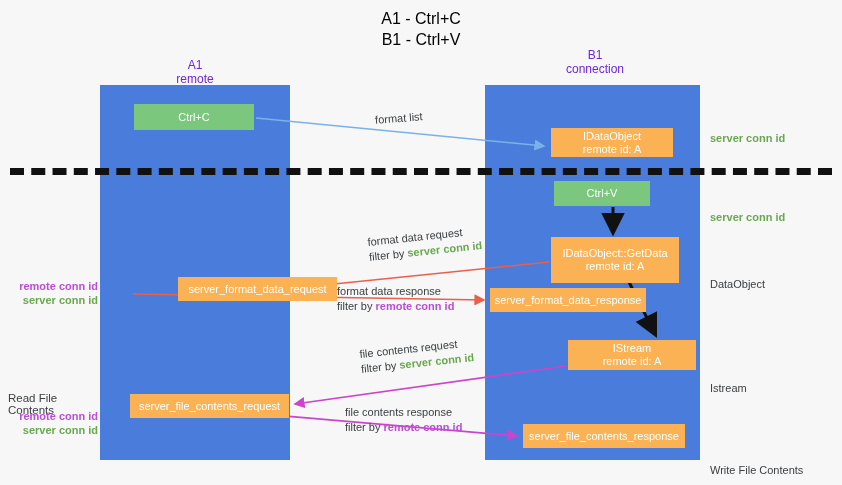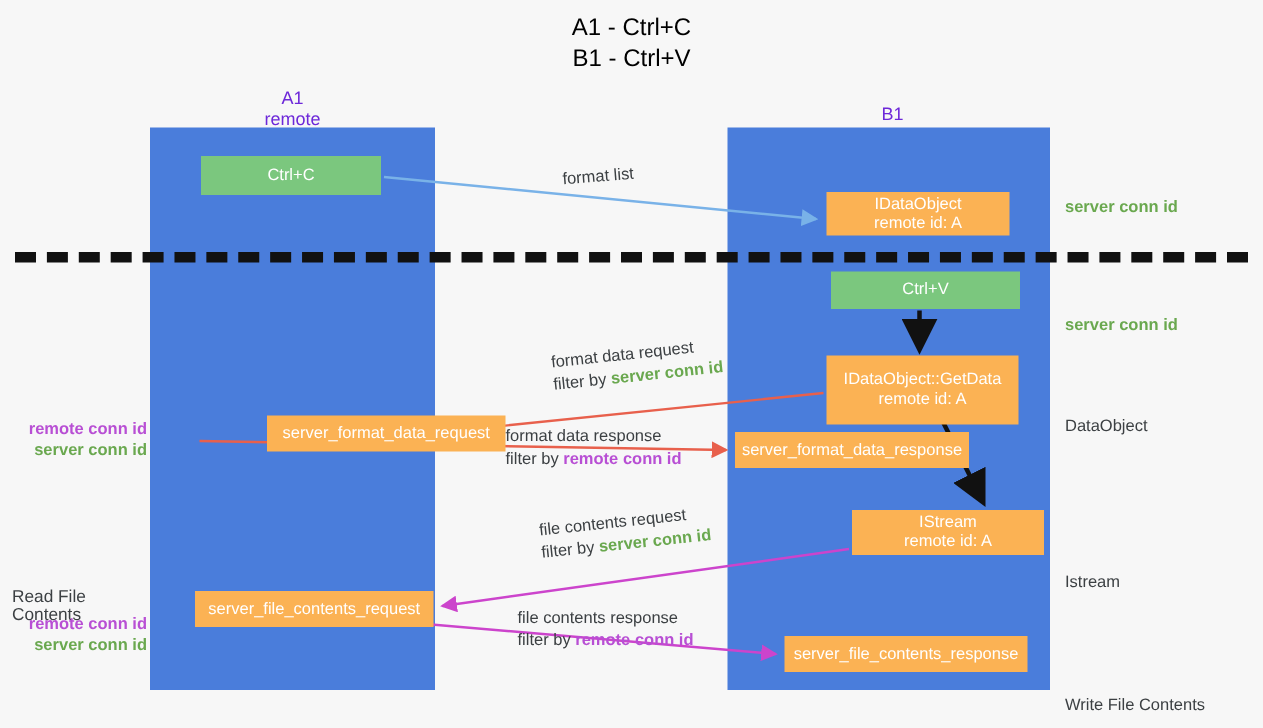--- a/index.html
+++ b/index.html
@@ -18,21 +18,21 @@
   #title{
     left:0;top:8px;width:842px;text-align:center;
     font-size:16px;line-height:21px;color:#000000;
   }
 
   
   .lane-head{
     text-align:center;font-size:12px;line-height:14px;color:#6d28d9;
   }
   #head-a1{left:120px;top:58px;width:150px;}
-  #head-b1{left:520px;top:69px;width:150px;}
+  #head-b1{left:520px;top:48px;width:150px;}
 
   
   .lane{background:#4a7ddb;}
   #lane-a1{left:100px;top:85px;width:190px;height:375px;}
   #lane-b1{left:485px;top:85px;width:215px;height:375px;}
 
   
   #divider{
     left:10px;top:168px;width:822px;height:0;
     border-top:7px dashed #111111;
@@ -42,21 +42,21 @@
   .box{
     box-sizing:border-box;
     display:flex;flex-direction:column;align-items:center;justify-content:center;
     text-align:center;color:#ffffff;font-size:11px;line-height:13px;
   }
   .box.green{background:#7bc77e;}
   .box.orange{background:#fbb254;}
 
   #box-ctrlc{left:134px;top:104px;width:120px;height:26px;}
   #box-idataobject{left:551px;top:128px;width:122px;height:29px;}
-  #box-ctrlv{left:554px;top:181px;width:126px;height:25px;}
+  #box-ctrlv{left:554px;top:181px;width:96px;height:25px;}
   #box-getdata{left:551px;top:237px;width:128px;height:46px;}
   #box-istream{left:568px;top:340px;width:128px;height:30px;}
   #box-sfdreq{left:130px;top:277px;width:159px;height:24px;margin-left:48px;}
   #box-sfdres{left:490px;top:288px;width:156px;height:24px;}
   #box-sfcreq{left:130px;top:394px;width:159px;height:24px;}
   #box-sfcres{left:523px;top:424px;width:162px;height:24px;}
 
   
   .side{font-size:11px;line-height:13px;}
   .side.green{color:#6aa84f;font-weight:bold;}
@@ -97,20 +97,21 @@
     <div>A1 - Ctrl+C</div>
     <div>B1 - Ctrl+V</div>
   </div>
 
   <div class="abs lane-head" id="head-a1">
     <div>A1</div>
     <div>remote</div>
   </div>
   <div class="abs lane-head" id="head-b1">
     <div>B1</div>
+    <div>connection</div>
   </div>
 
   <div class="abs lane" id="lane-a1"></div>
   <div class="abs lane" id="lane-b1"></div>
 
   <svg class="abs" id="svg-arrows" viewBox="0 0 842 485">
     <defs>
       <marker id="ah-blue" markerWidth="7" markerHeight="7" refX="6" refY="3.5" orient="auto">
         <path d="M0,0 L7,3.5 L0,7 z" fill="#79b2e8"></path>
       </marker>

